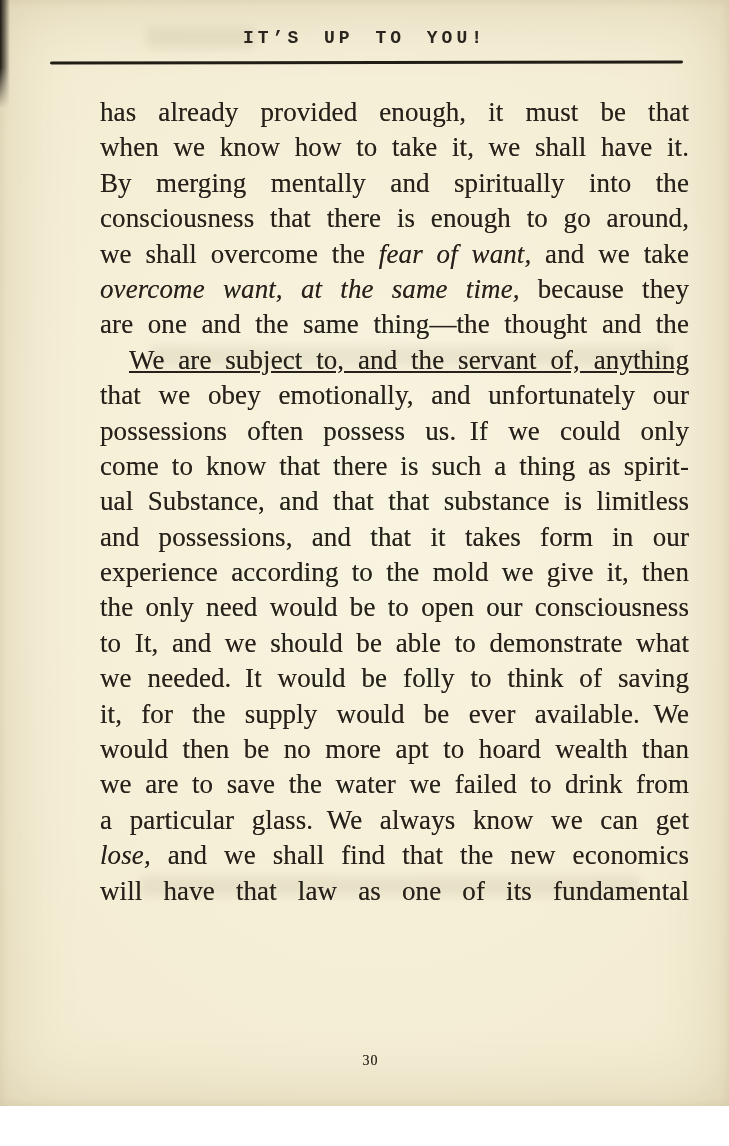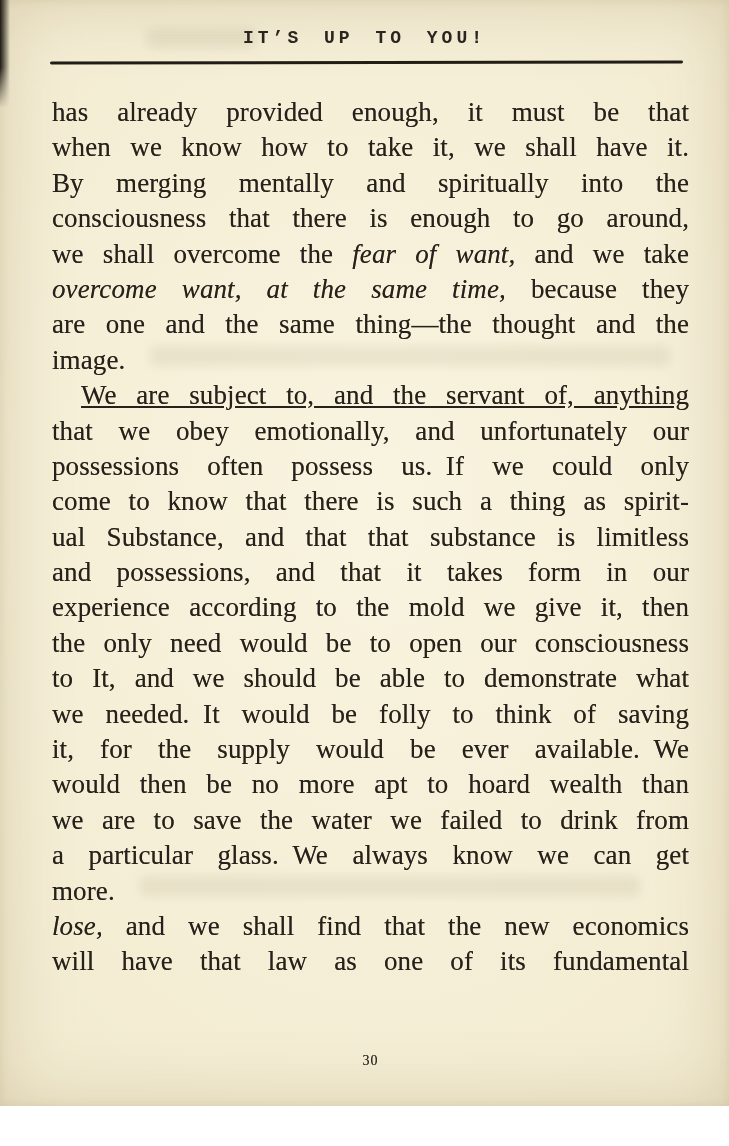--- a/index.html
+++ b/index.html
@@ -59,20 +59,21 @@
     position:absolute;left:52px;top:95px;width:637px;
     font-size:27px;
     line-height:35.4px;
     letter-spacing:0.1px;
     text-shadow:0 0 0.5px rgba(38,33,26,0.55);
   }
   .line{
     height:35.4px;
     white-space:pre-wrap;
     text-align:left;
+    margin-left:48px;
   }
   .line.just{
     text-align:justify;
     text-align-last:justify;
   }
   .line.indent{padding-left:29px;text-decoration:underline;}
   .it{font-style:italic;}
   .folio{
     position:absolute;left:52px;top:1053px;width:637px;
     text-align:center;
@@ -96,34 +97,32 @@
   <div class="header-rule"></div>
 
   <main class="body-text">
       <div class="line just"><span>has already provided enough, it must be that</span></div>
       <div class="line just"><span>when we know how to take it, we shall have it.</span></div>
       <div class="line just"><span>By merging mentally and spiritually into the</span></div>
       <div class="line just"><span>consciousness that there is enough to go around,</span></div>
       <div class="line just"><span>we shall overcome the </span><span class="it">fear of want,</span><span> and we take</span></div>
       <div class="line just"><span class="it">overcome want, at the same time,</span><span> because they</span></div>
       <div class="line just"><span>are one and the same thing—the thought and the</span></div>
-      <div class="line"><span>image.</span></div>
       <div class="line just indent"><span>We are subject to, and the servant of, anything</span></div>
       <div class="line just"><span>that we obey emotionally, and unfortunately our</span></div>
       <div class="line just"><span>possessions often possess us. If we could only</span></div>
       <div class="line just"><span>come to know that there is such a thing as spirit-</span></div>
       <div class="line just"><span>ual Substance, and that that substance is limitless</span></div>
       <div class="line just"><span>and possessions, and that it takes form in our</span></div>
       <div class="line just"><span>experience according to the mold we give it, then</span></div>
       <div class="line just"><span>the only need would be to open our consciousness</span></div>
       <div class="line just"><span>to It, and we should be able to demonstrate what</span></div>
       <div class="line just"><span>we needed. It would be folly to think of saving</span></div>
       <div class="line just"><span>it, for the supply would be ever available. We</span></div>
       <div class="line just"><span>would then be no more apt to hoard wealth than</span></div>
       <div class="line just"><span>we are to save the water we failed to drink from</span></div>
       <div class="line just"><span>a particular glass. We always know we can get</span></div>
-      <div class="line"><span>more.</span></div>
       <div class="line just"><span class="it">lose,</span><span> and we shall find that the new economics</span></div>
       <div class="line just"><span>will have that law as one of its fundamental</span></div>
     </main>
 
   <div class="folio">30</div>
 </div>
 
 </body></html>

